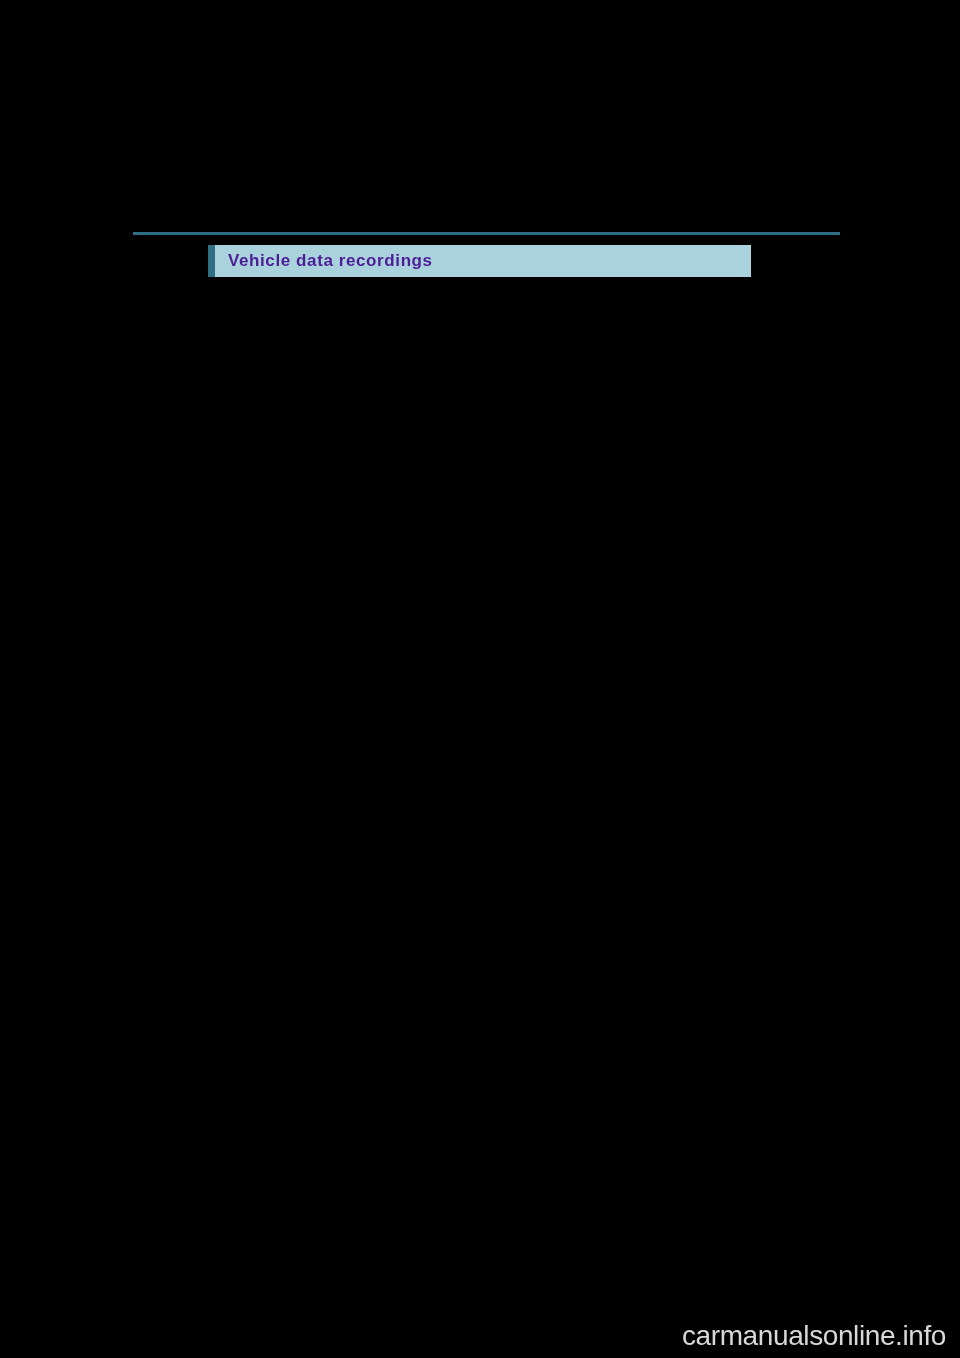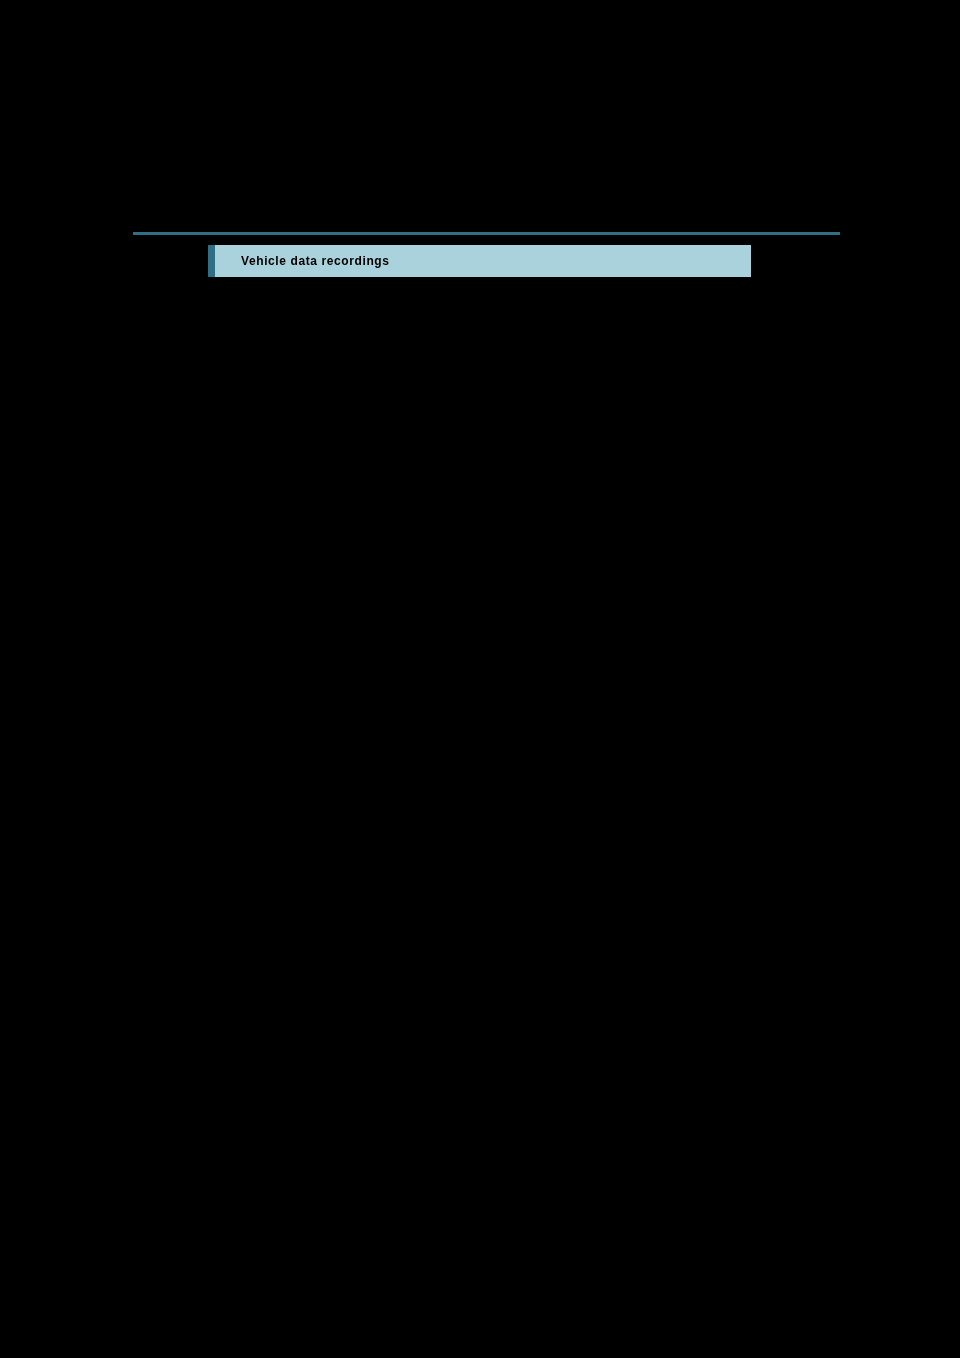--- a/index.html
+++ b/index.html
@@ -37,25 +37,25 @@
     display: flex;
     align-items: center;
   }
   .section-bar .accent {
     width: 7px;
     height: 32px;
     background: #2e6f86;
     flex: 0 0 auto;
   }
   .section-bar .section-title {
-    color: #000000;
-    font-size: 12px;
+    color: #4c1d95;
+    font-size: 17px;
     font-weight: bold;
     letter-spacing: 0.6px;
-    padding-left: 26px;
+    padding-left: 13px;
     white-space: nowrap;
   }
 
   
   .footer-watermark {
     position: absolute;
     right: 14px;
     bottom: 6px;
     color: #d8d8d8;
     font-size: 28px;
@@ -68,14 +68,15 @@
 
 <div class="page">
 
   <div class="top-rule"></div>
 
   <div class="section-bar">
     <div class="accent"></div>
     <div class="section-title">Vehicle data recordings</div>
   </div>
 
+  <div class="footer-watermark">carmanualsonline.info</div>
 
 </div>
 
 </body></html>

